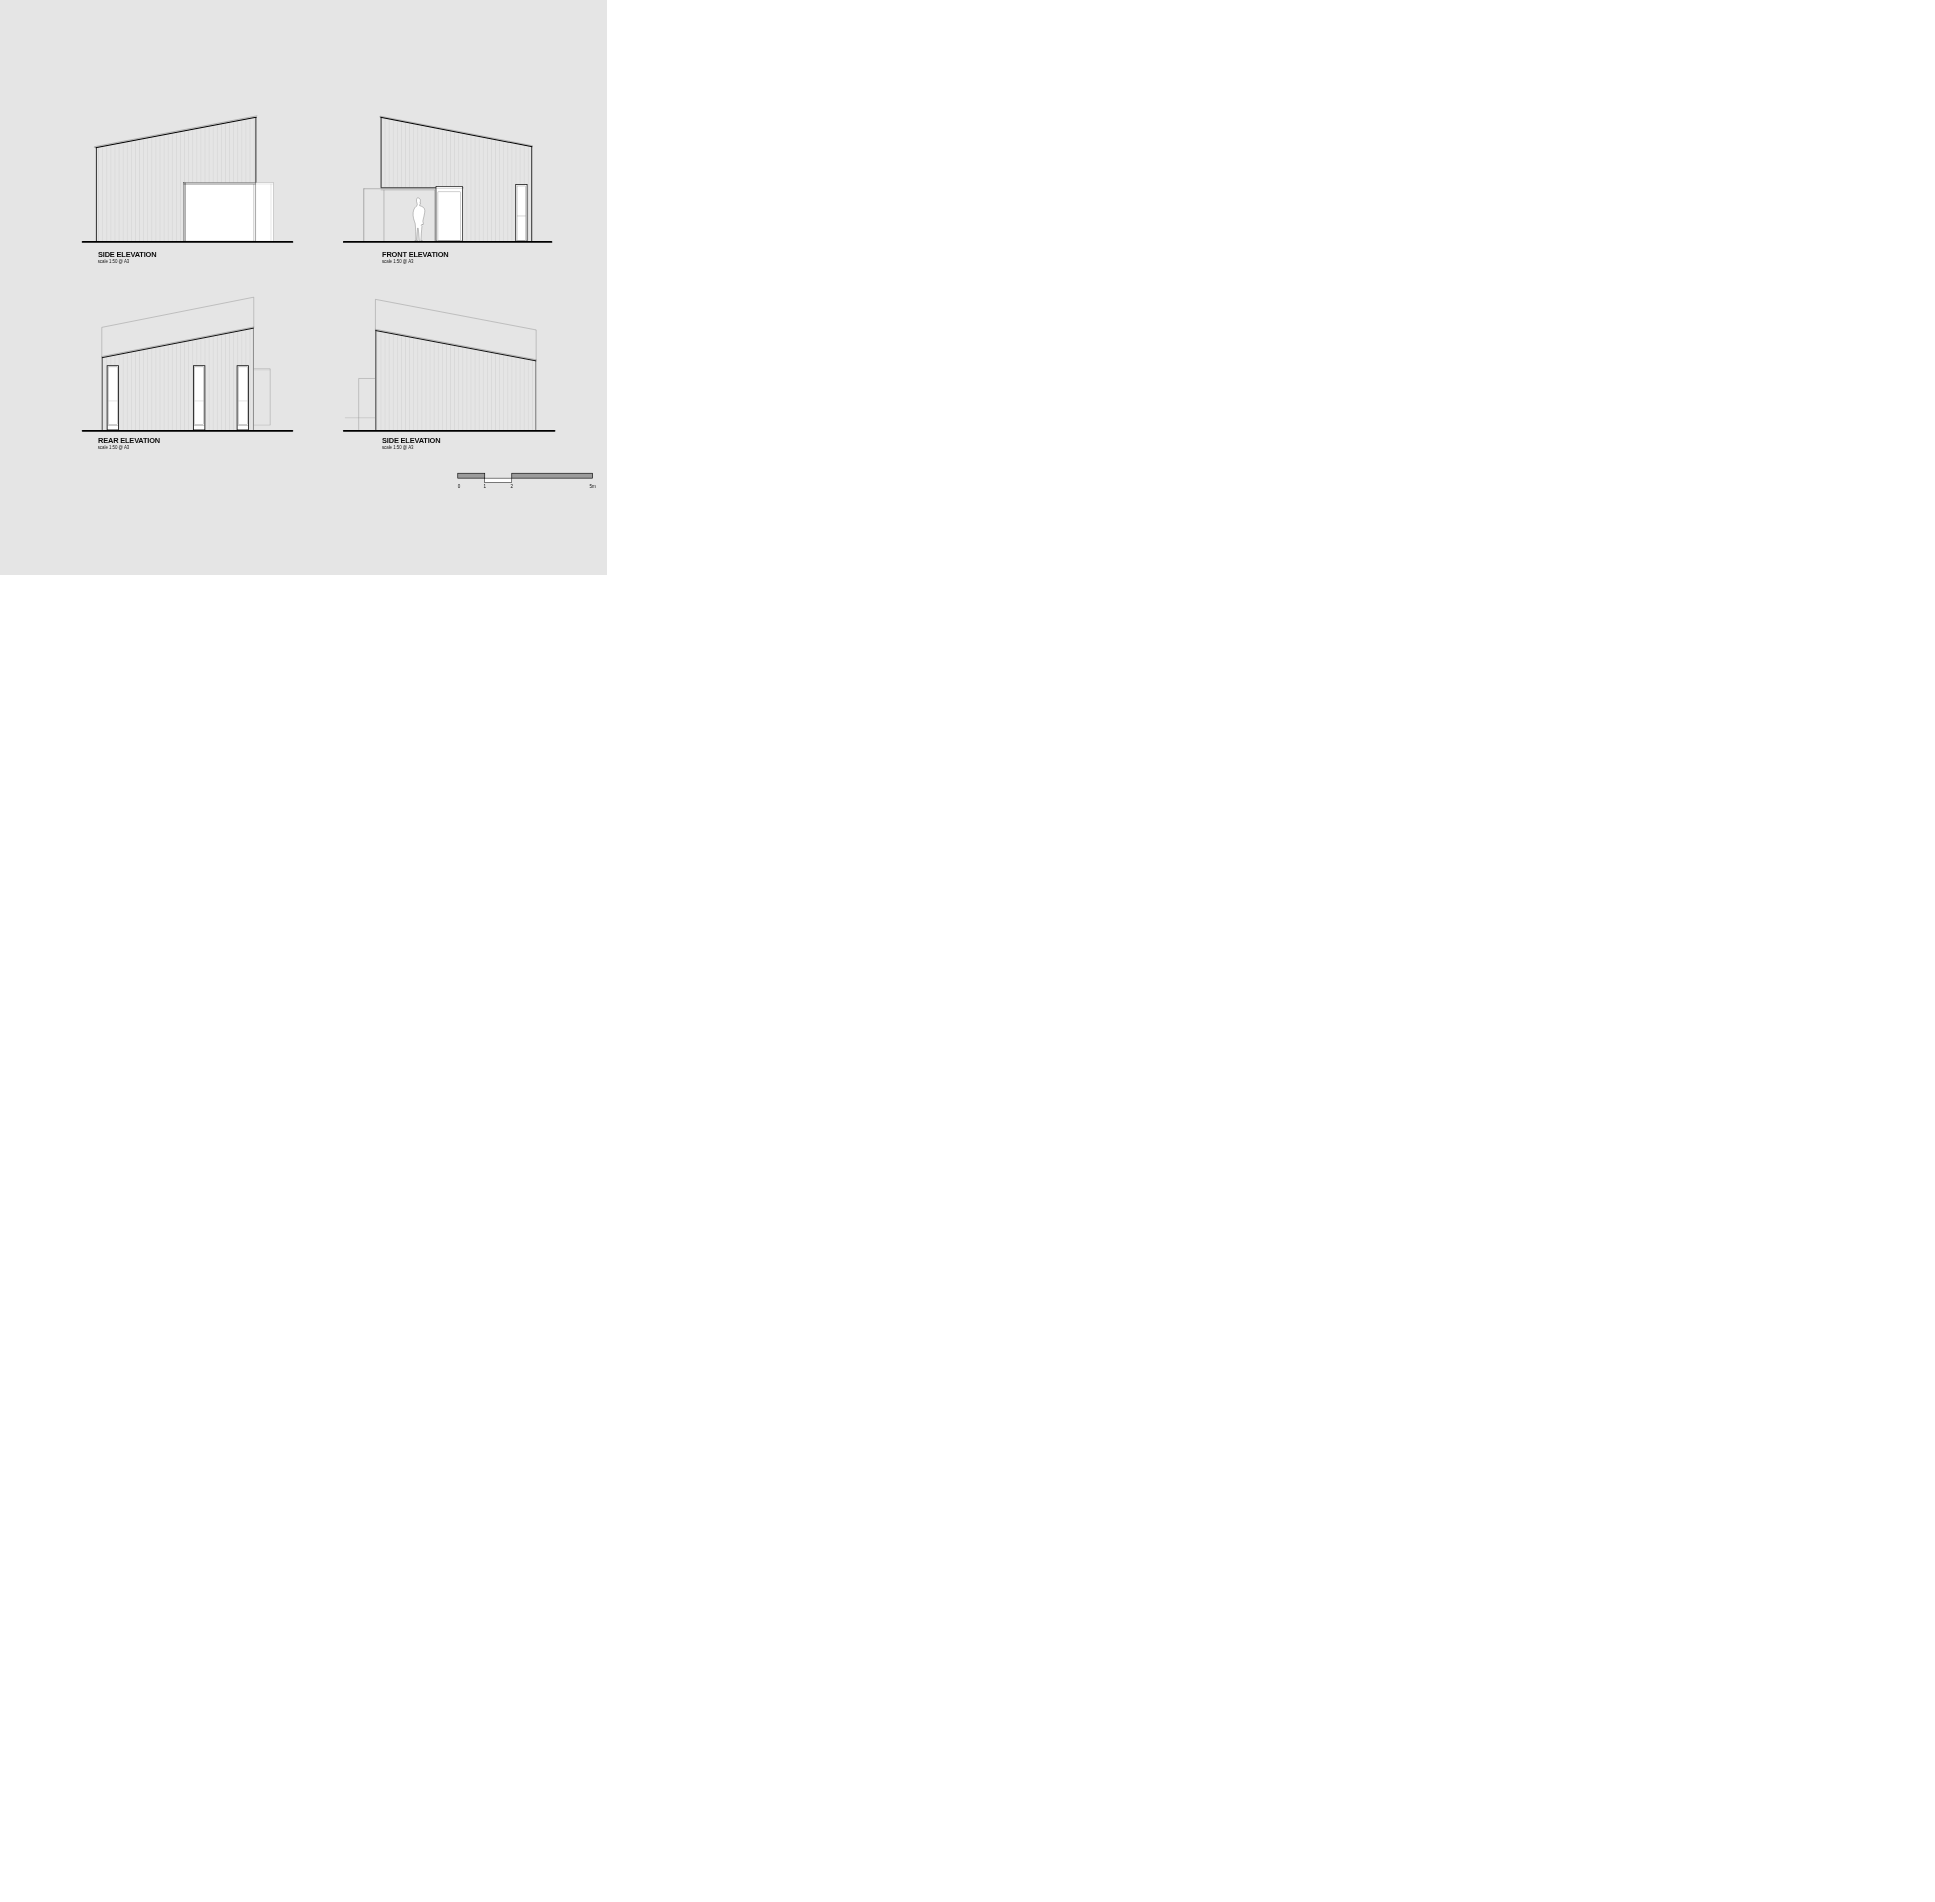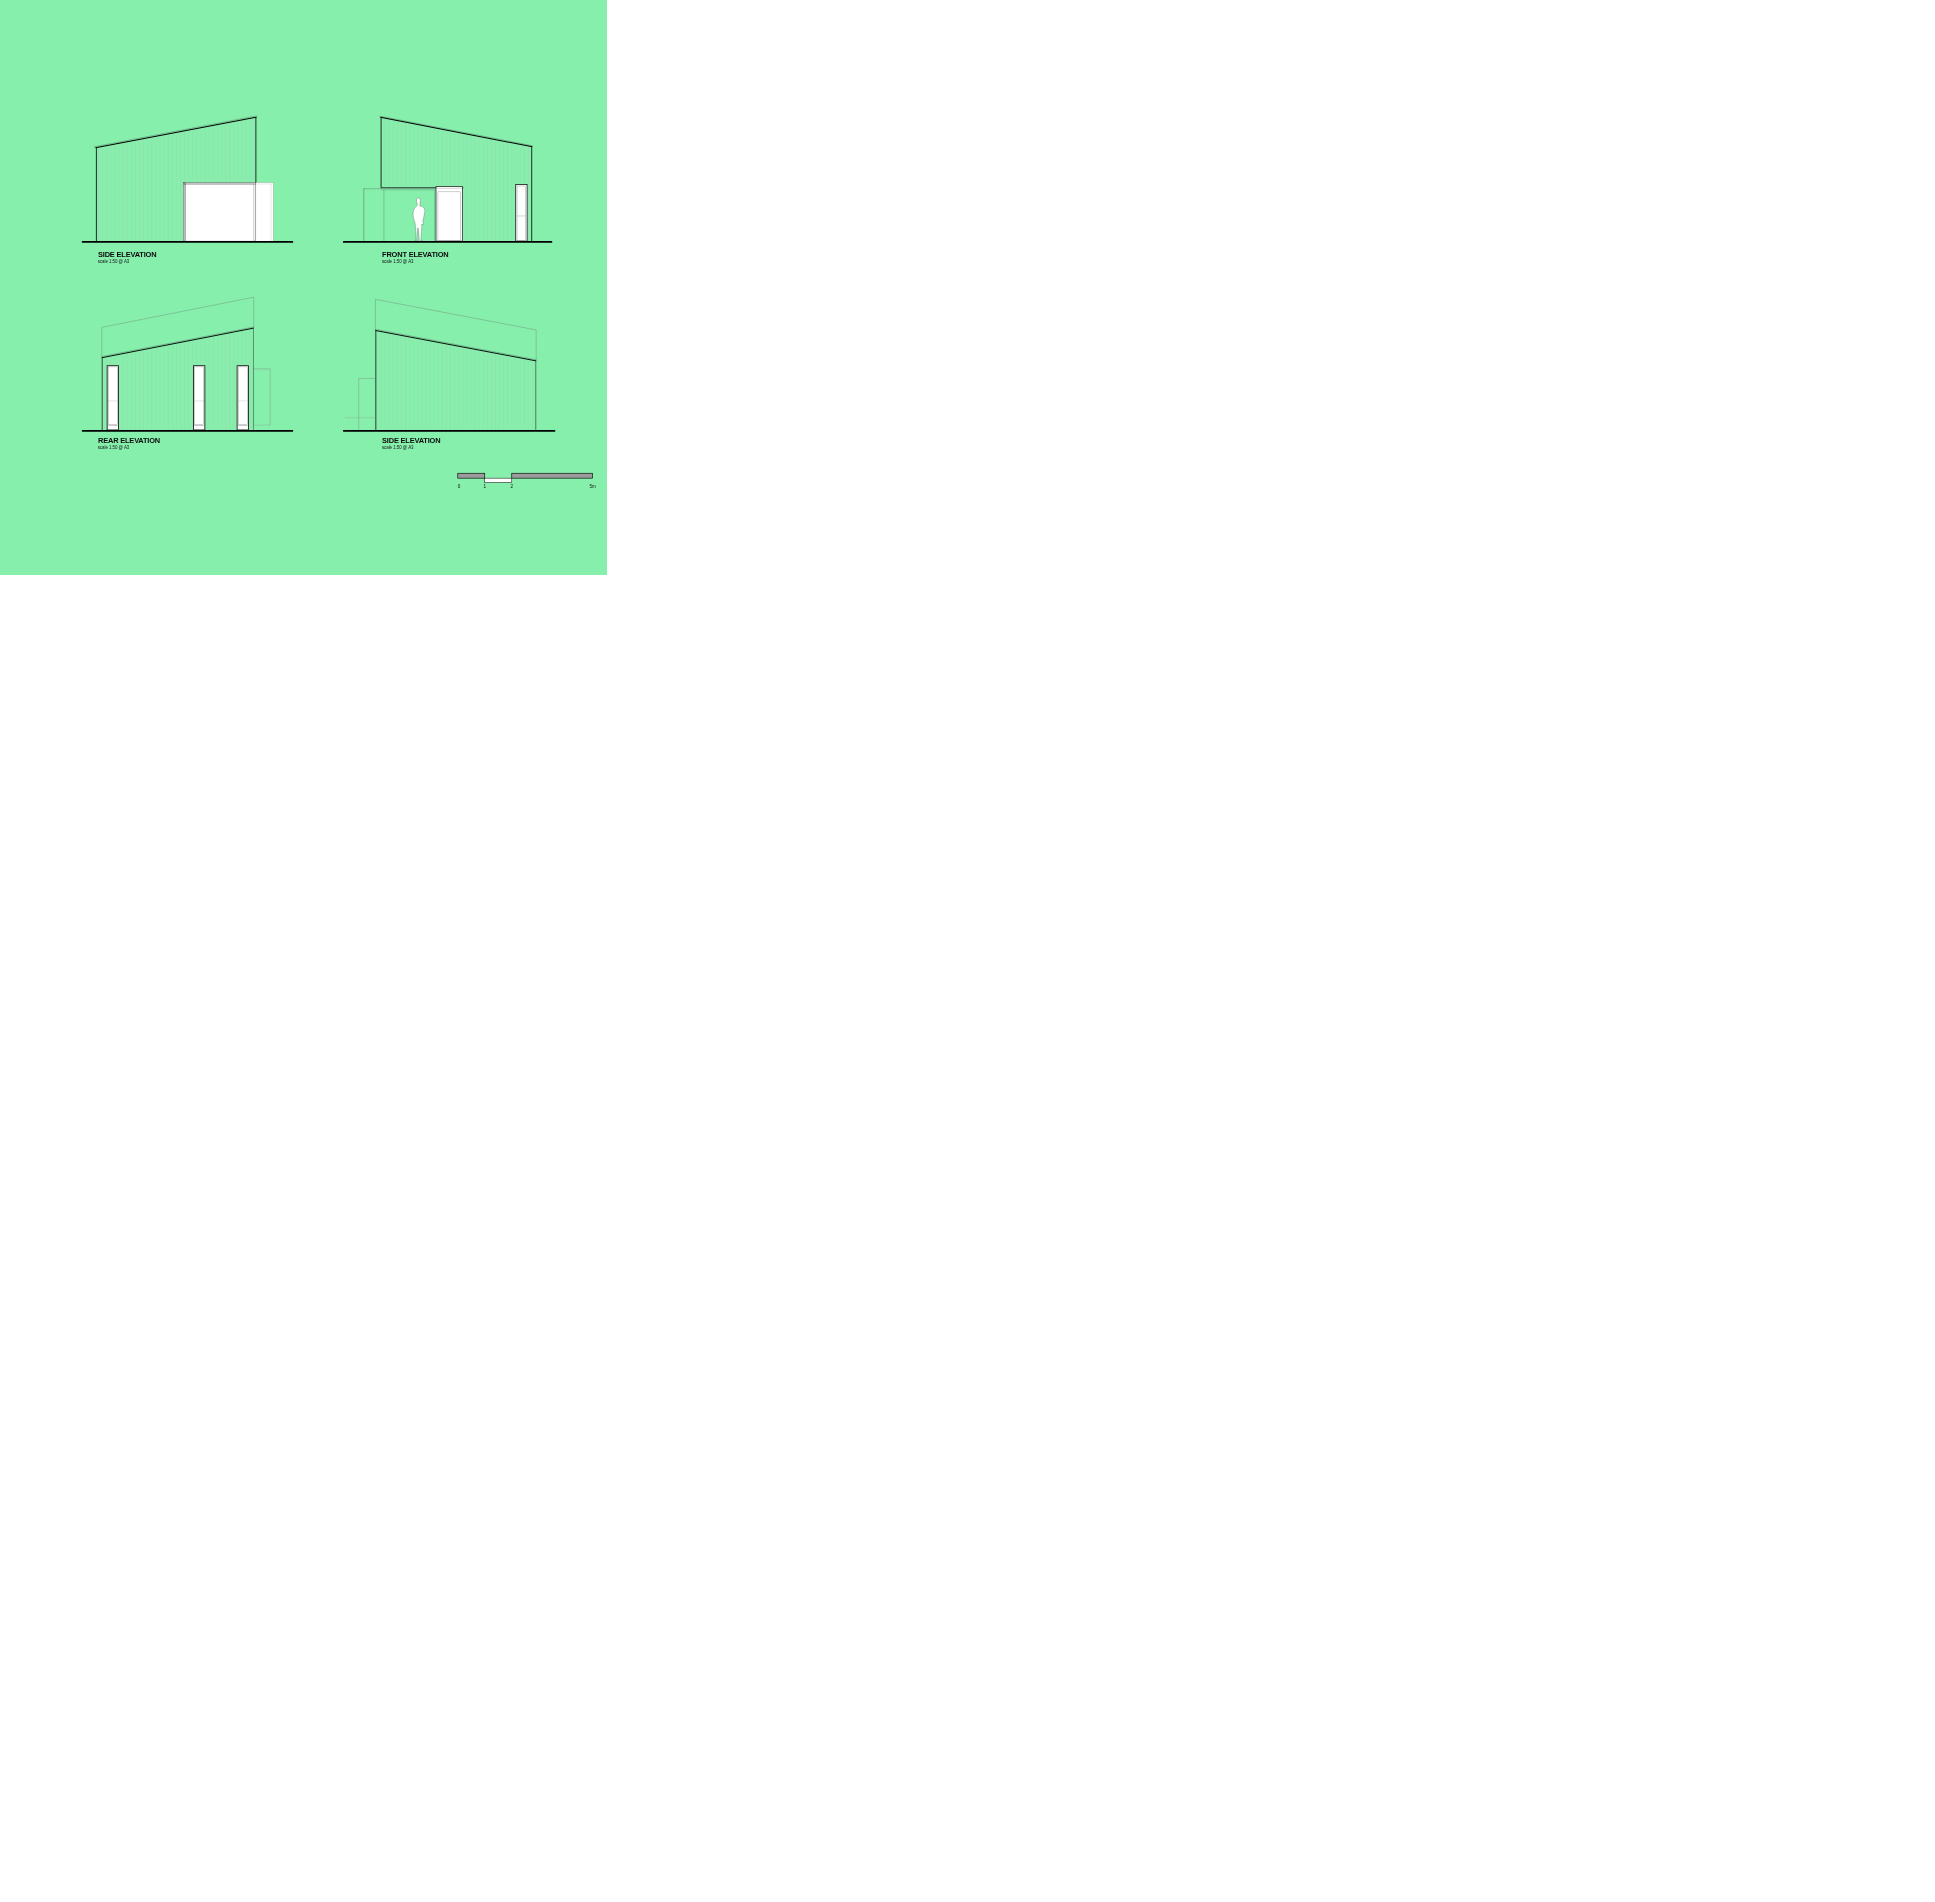--- a/index.html
+++ b/index.html
@@ -1,16 +1,16 @@
 <!DOCTYPE html>
 <html style="font-size:6.2px"><head>
 <meta charset="utf-8">
 <style>
   html,body{margin:0;padding:0;background:#ffffff;}
-  .sheet{position:relative;width:607px;height:575px;background:#86efac;overflow:hidden;}
+  .sheet{position:relative;width:607px;height:575px;background:#e5e5e5;overflow:hidden;}
   svg{position:absolute;left:0;top:0;}
   .t{font-family:"Liberation Sans",sans-serif;font-weight:bold;font-size:19.2px;letter-spacing:-0.45px;fill:#0b0b0b;}
   .s{font-family:"Liberation Sans",sans-serif;font-size:11.4px;letter-spacing:-0.1px;fill:#161616;}
   .n{font-family:"Liberation Sans",sans-serif;font-size:11.8px;fill:#111111;}
 </style>
 </head>
 <body>
 
 <div class="sheet">
 <svg width="607" height="575" viewBox="0 0 1568 1484">

